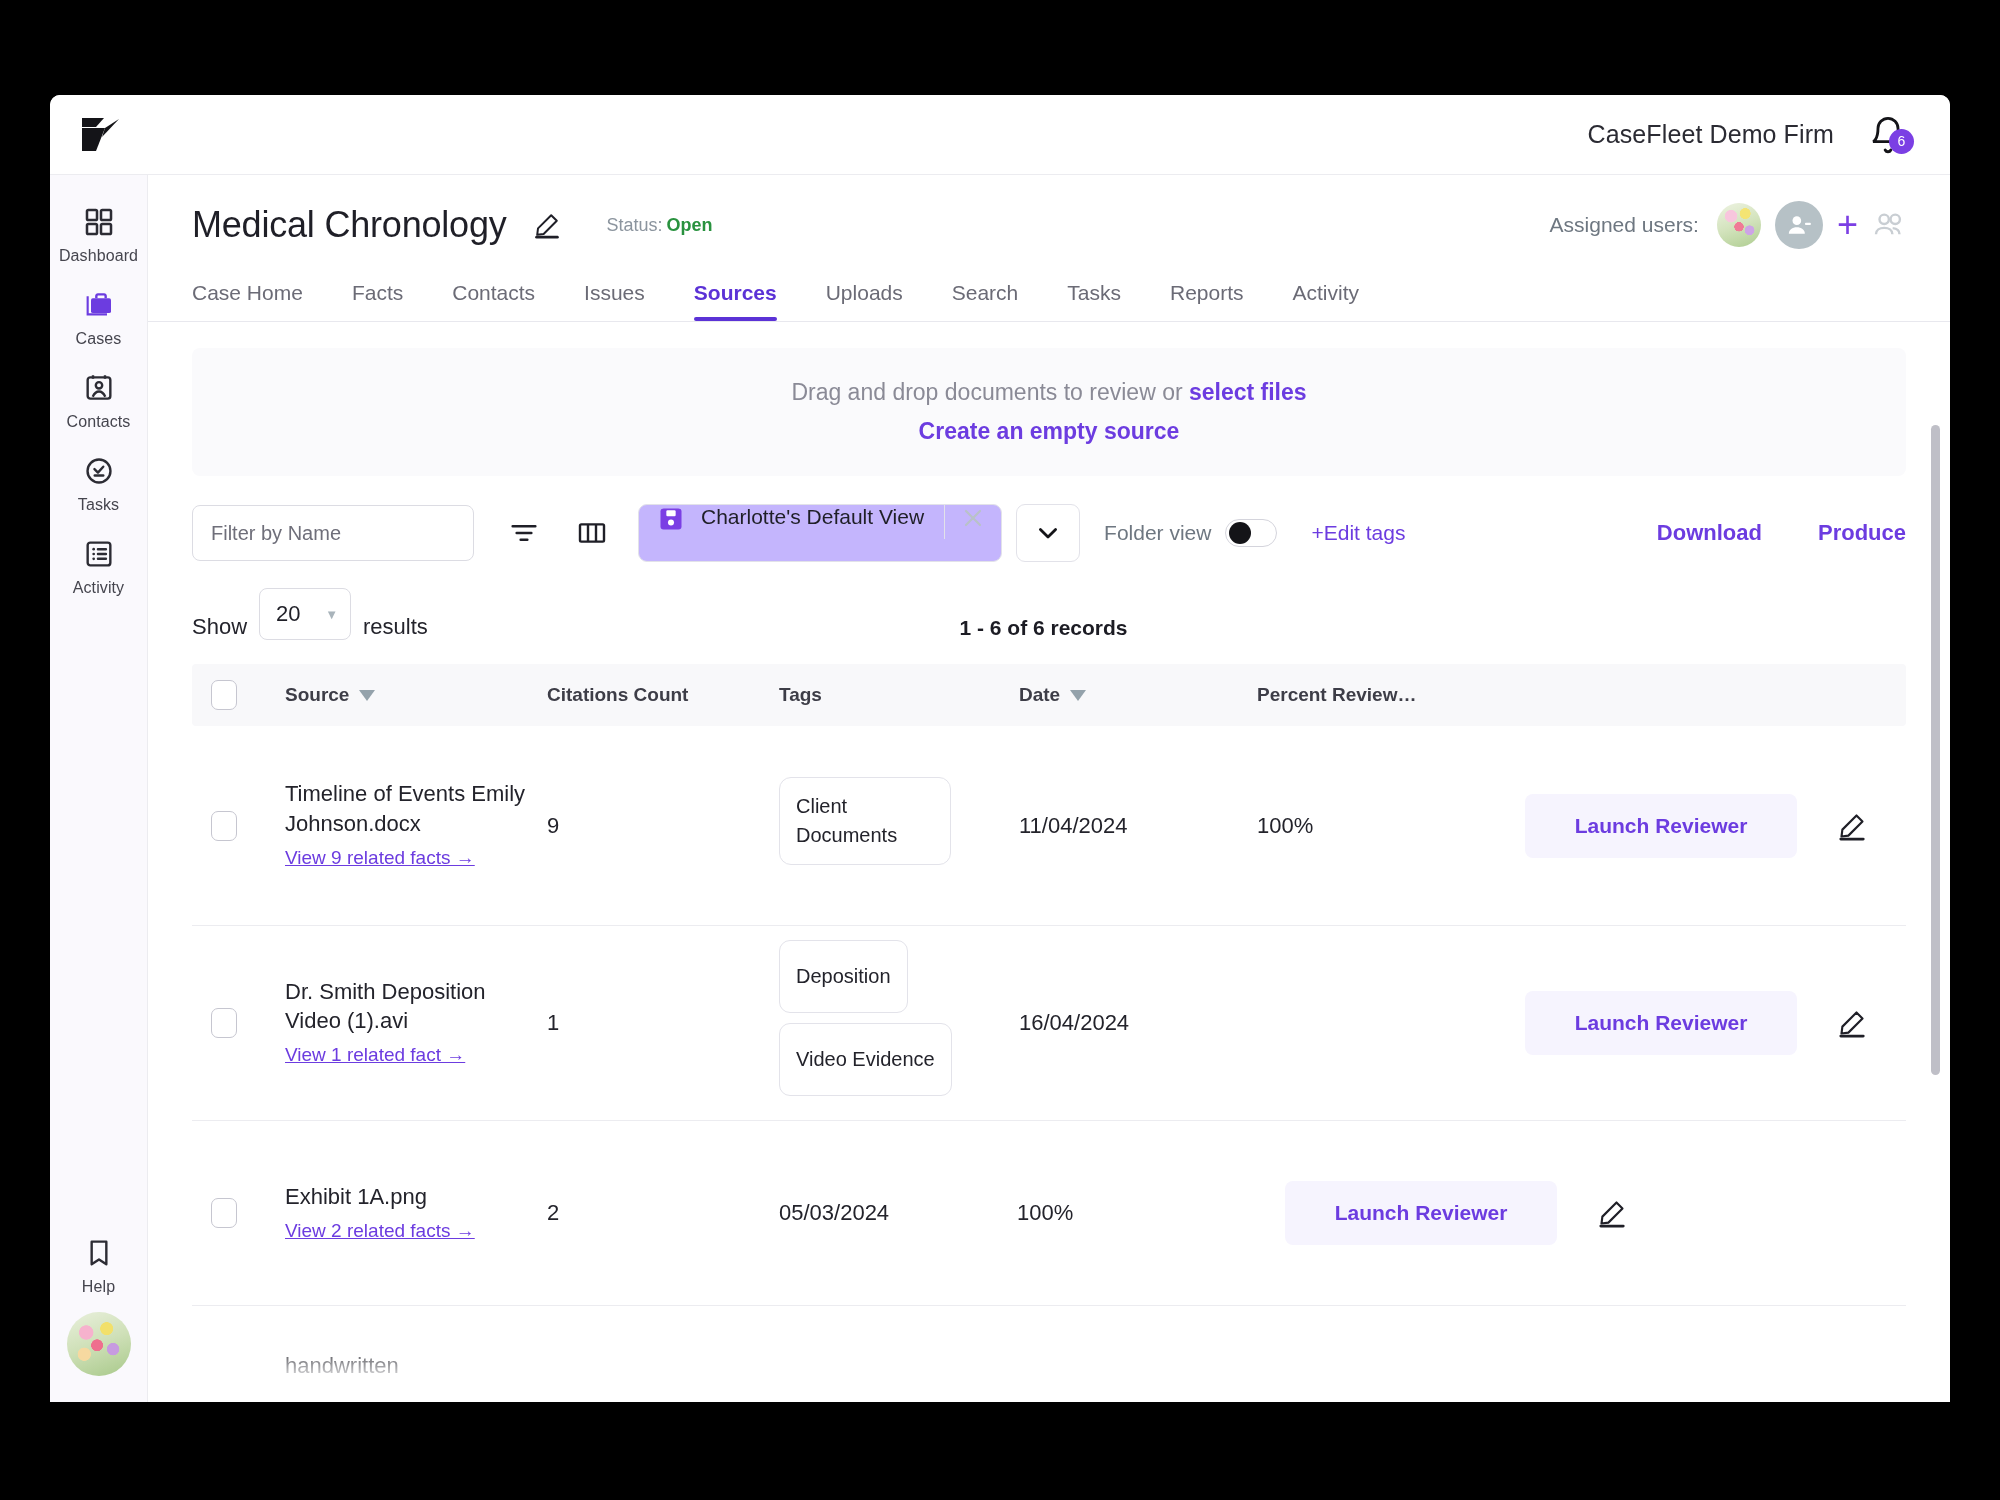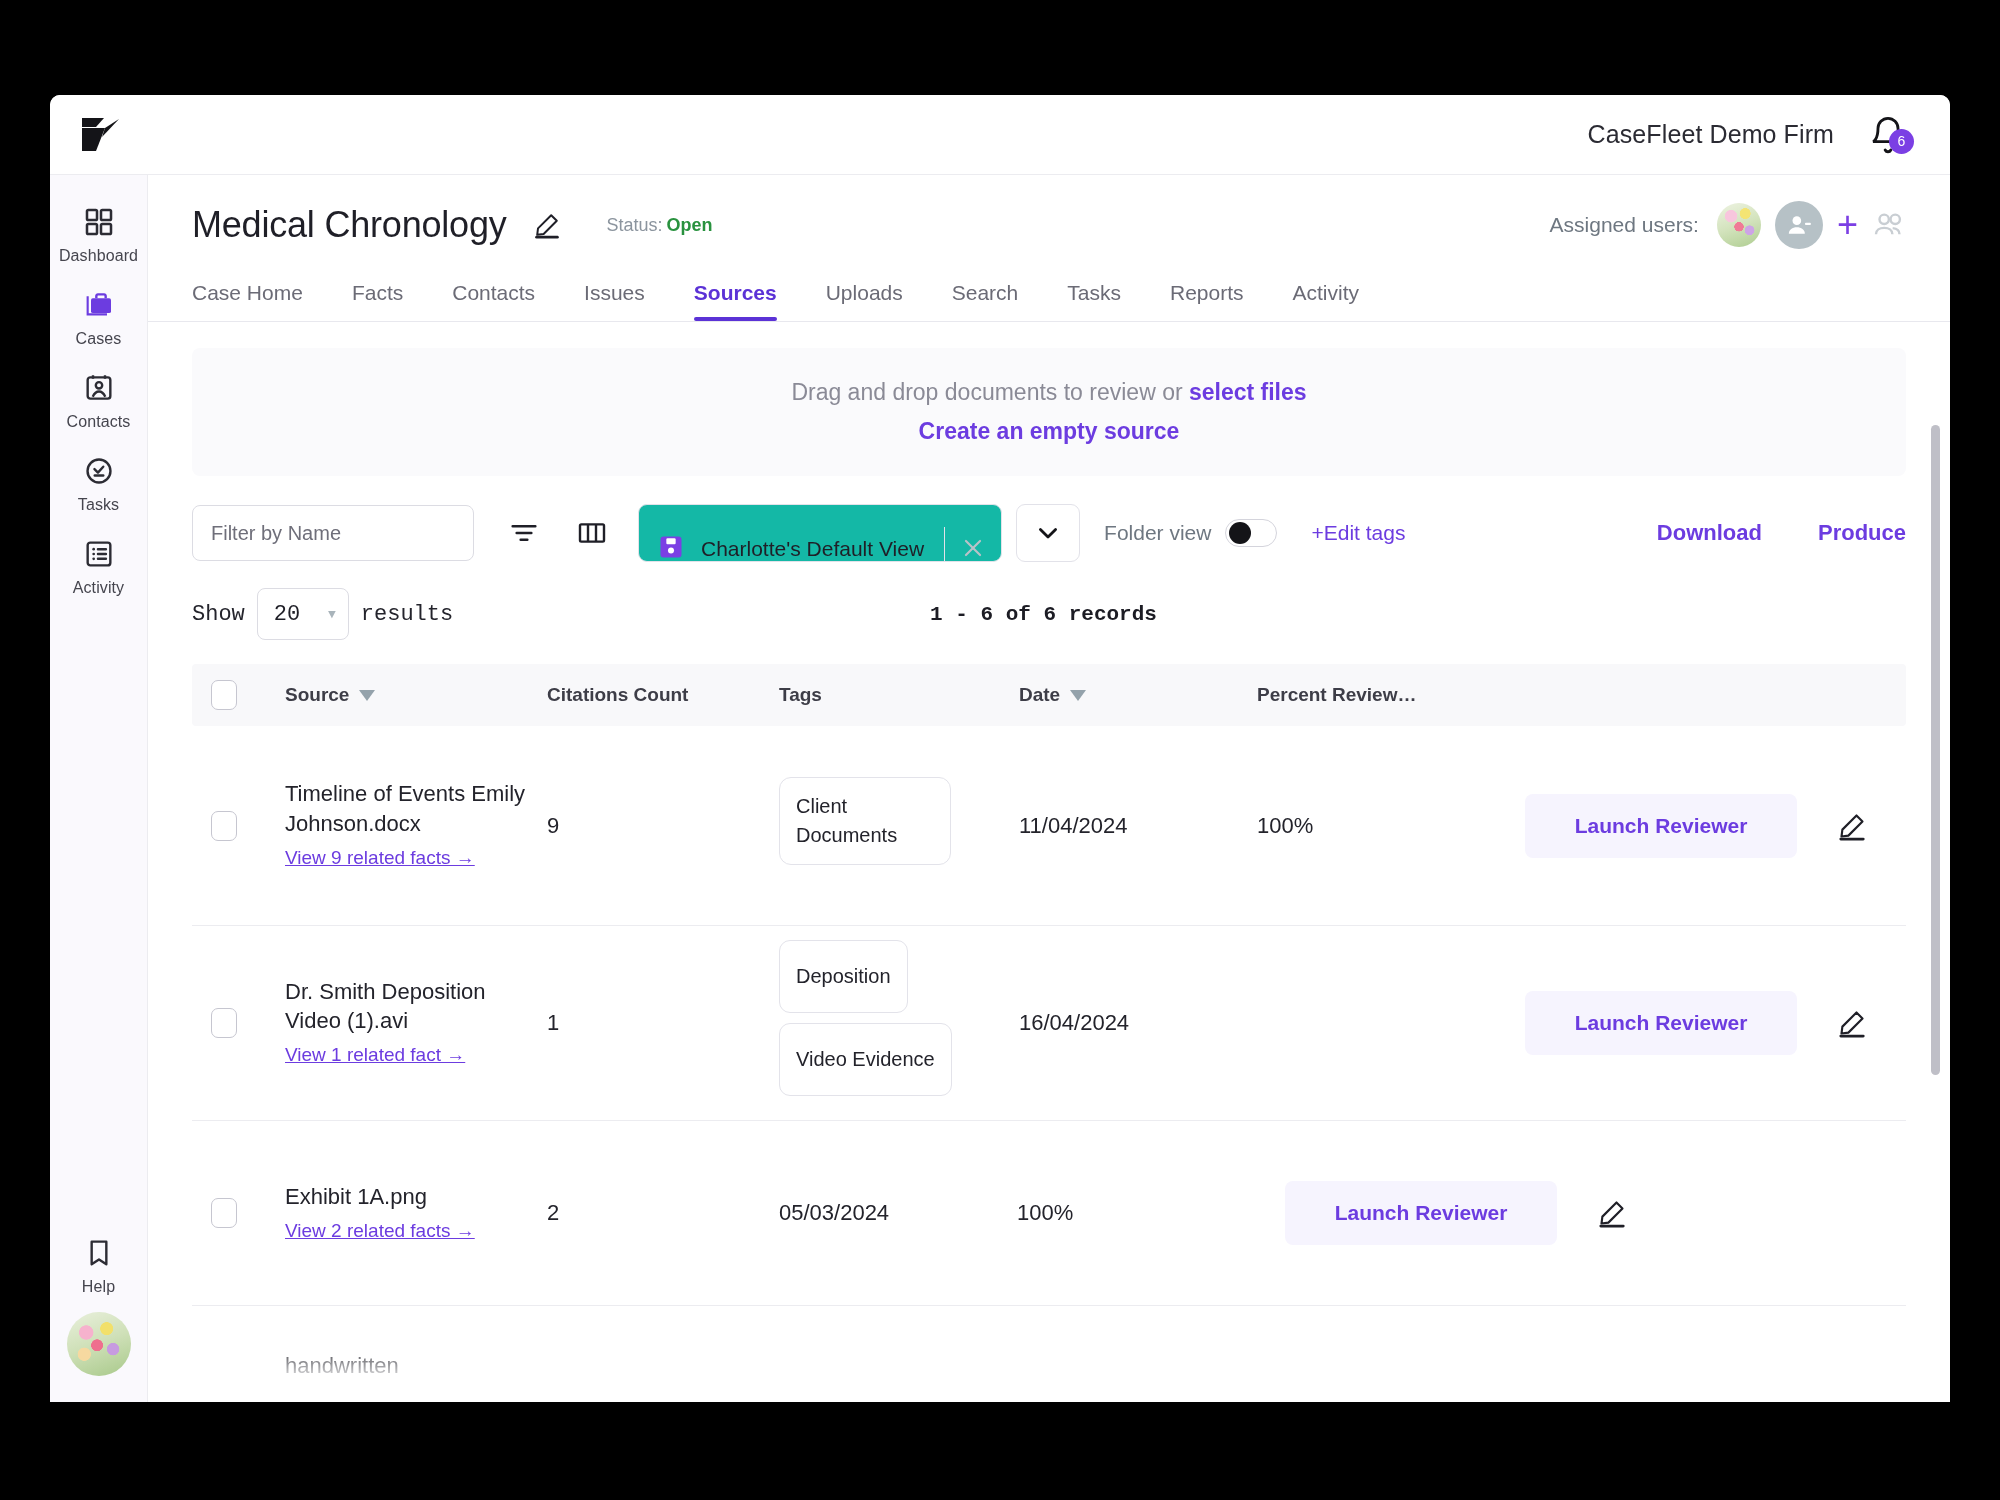--- a/index.html
+++ b/index.html
@@ -135,21 +135,21 @@
   .toolbar { display: flex; align-items: center; margin-top: 28px; gap: 0; }
   .filter-input {
     width: 282px; height: 56px; border: 1px solid #dcdce3; border-radius: 8px;
     padding: 0 18px; font-size: 20px; color: #111; background: #fff;
     font-family: "Liberation Sans", sans-serif;
   }
   .filter-input::placeholder { color: #6f6f7a; }
   .tb-icon-btn { width: 56px; height: 56px; display:flex; align-items:center; justify-content:center; cursor:pointer; }
   .saved-view {
     height: 58px; border: 1px solid #e2e2e9; border-radius: 9px;
-    display: flex; align-items: flex-end; padding: 0 0 0 18px; background: #14b8a6;
+    display: flex; align-items: flex-start; padding: 0 0 0 18px; background: #c4b5fd;
     margin-left: 18px;
   }
   .sv-ico { width: 28px; height: 28px; margin-right: 16px; }
   .sv-name { font-size: 21px; color: #1f1f27; padding-right: 20px; }
   .sv-divider { width: 1px; height: 34px; background: #e2e2e9; }
   .sv-x { width: 56px; display: flex; align-items: center; justify-content: center; cursor: pointer; }
   .chev-btn {
     width: 64px; height: 58px; border: 1px solid #e2e2e9; border-radius: 9px;
     margin-left: 14px; display: flex; align-items: center; justify-content: center;
     background: #fff; cursor: pointer;
@@ -162,21 +162,21 @@
   }
   .toggle .knob {
     position: absolute; left: 3px; top: 2px; width: 22px; height: 22px;
     border-radius: 50%; background: #141418;
   }
   .edit-tags { margin-left: 34px; font-size: 21px; color: #6c3ce0; font-weight: 500; cursor: pointer; }
   .tb-right { margin-left: auto; display: flex; align-items: center; gap: 56px; }
   .tb-right a { font-size: 22px; color: #6c3ce0; font-weight: 600; cursor: pointer; text-decoration: none; }
 
   
-  .showrow { display: flex; align-items: center; margin-top: 26px; position: relative; height: 52px; font-family: Liberation Mono, monospace; }
+  .showrow { display: flex; align-items: flex-end; margin-top: 26px; position: relative; height: 52px; }
   .show-label { font-size: 22px; color: #24242c; }
   .show-select {
     margin: 0 12px; width: 92px; height: 52px; border: 1px solid #dcdce3; border-radius: 8px;
     display: flex; align-items: center; justify-content: space-between; padding: 0 12px 0 16px;
     background: #fff; cursor: pointer;
   }
   .show-select .val { font-size: 22px; color: #1f1f27; }
   .show-select .car { color: #a9b4bb; font-size: 13px; }
   .records { position: absolute; left: 0; right: 11px; text-align: center; font-size: 21px; color: #1c1c24; font-weight: 700; }
 

